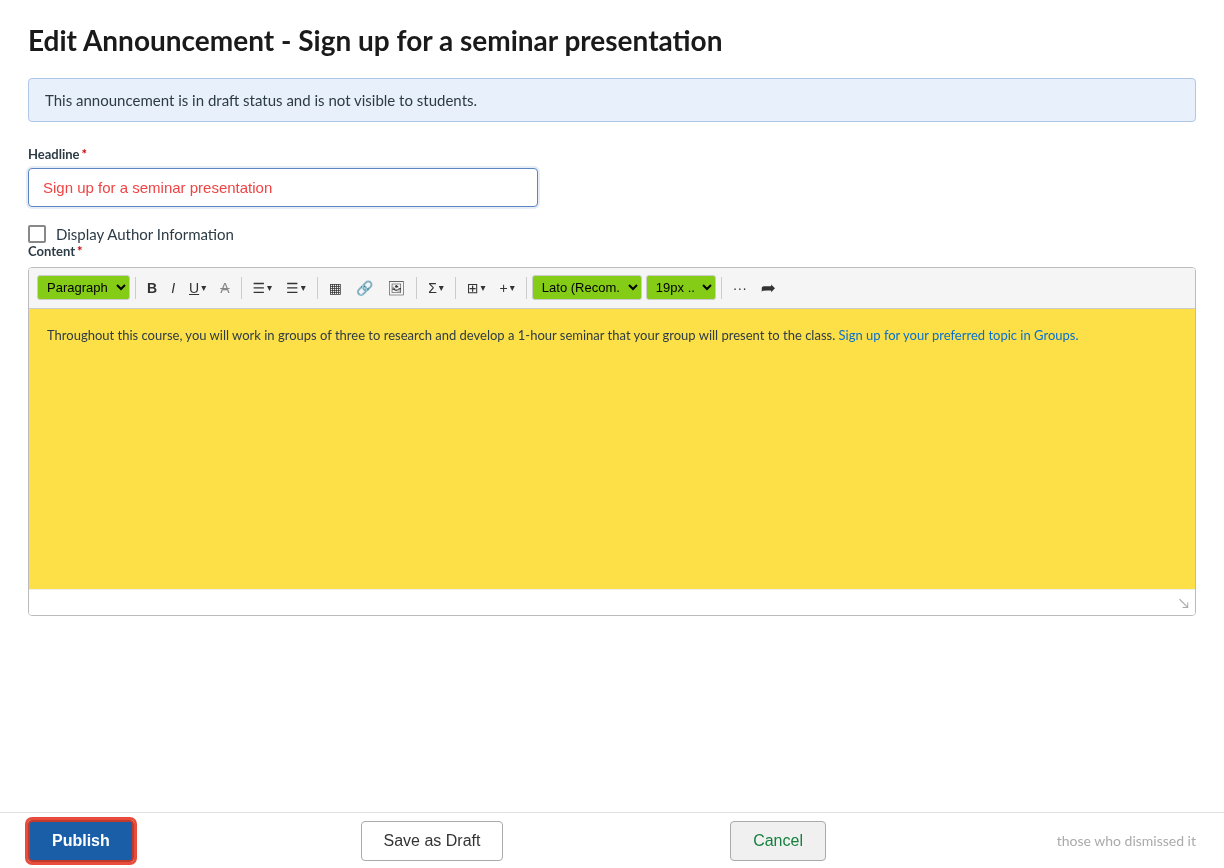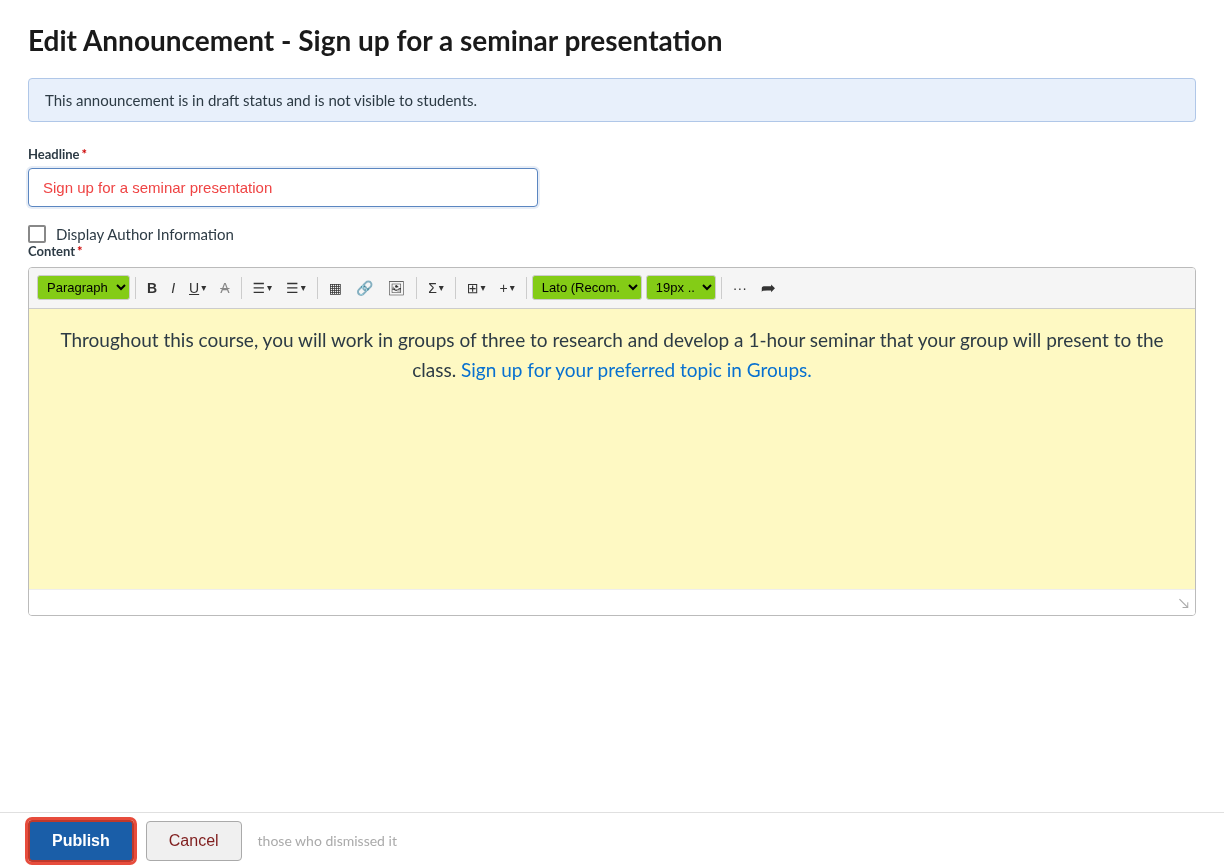--- a/index.html
+++ b/index.html
@@ -127,26 +127,25 @@
     }
     .toolbar-divider {
       width: 1px;
       height: 22px;
       background: #ccc;
       margin: 0 3px;
     }
     .editor-content {
       min-height: 280px;
       padding: 16px 18px;
-      font-size: 19px;
+      font-size: 13px;
       color: #2d3b45;
       line-height: 1.6;
       position: relative;
-      background: #fef9c3;
-      text-align: center;
+      background: #fde047;
     }
     .editor-content a {
       color: #0770d0;
       text-decoration: none;
     }
     .editor-resize-handle {
       display: flex;
       justify-content: flex-end;
       padding: 4px 6px;
       background: #fff;
@@ -162,22 +161,22 @@
       position: fixed;
       bottom: 0;
       left: 0;
       width: 1224px;
       height: 56px;
       background: #fff;
       border-top: 1px solid #e0e0e0;
       display: flex;
       align-items: center;
       padding: 0 28px;
-      gap: 12px;
       z-index: 100;
+      justify-content: space-between;
     }
     .btn-publish {
       background: #1a5ea8;
       color: #fff;
       border: 2px solid #c0392b;
       border-radius: 4px;
       padding: 10px 22px;
       font-size: 16px;
       font-weight: 700;
       cursor: pointer;
@@ -189,21 +188,21 @@
       color: #333;
       border: 1px solid #aaa;
       border-radius: 4px;
       padding: 10px 22px;
       font-size: 16px;
       cursor: pointer;
       font-weight: 400;
     }
     .btn-cancel {
       background: #f0f0f0;
-      color: #7f1d1d;
+      color: #15803d;
       border: 1px solid #aaa;
       border-radius: 4px;
       padding: 10px 22px;
       font-size: 16px;
       cursor: pointer;
     }
     .action-bar-text {
       font-size: 14px;
       color: #aaa;
       margin-left: 4px;
@@ -330,17 +329,18 @@
 
     <div class="editor-resize-handle">
       <span class="resize-icon">↘</span>
     </div>
   </div>
 
 </div>
 
 <div class="action-bar">
   <button class="btn-publish">Publish</button>
+  <button class="btn-draft">Save as Draft</button>
   <button class="btn-cancel">Cancel</button>
   <span class="action-bar-text">
     <span>those who dismissed it</span>
   </span>
 </div>
 
 </body></html>

